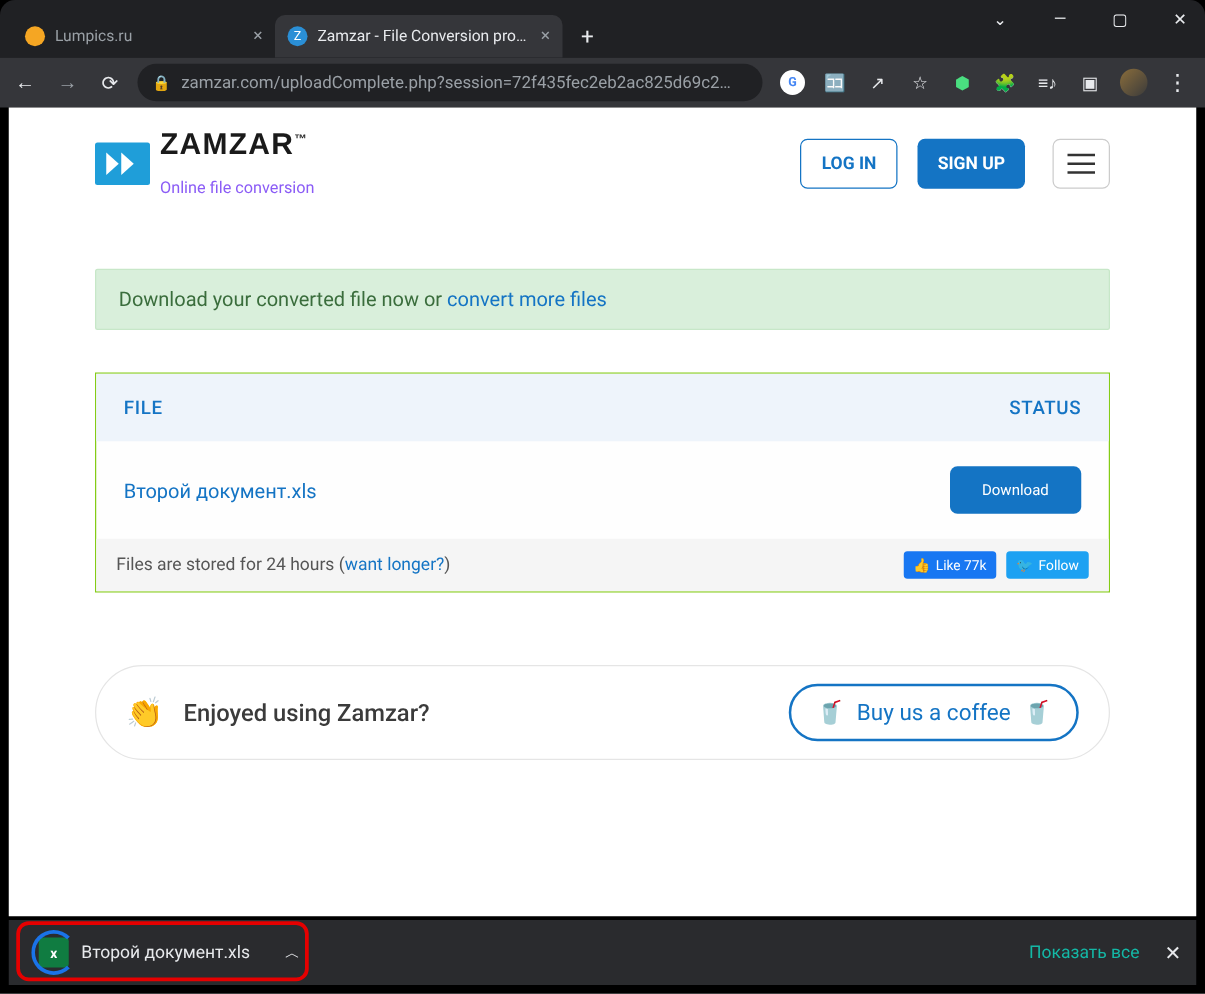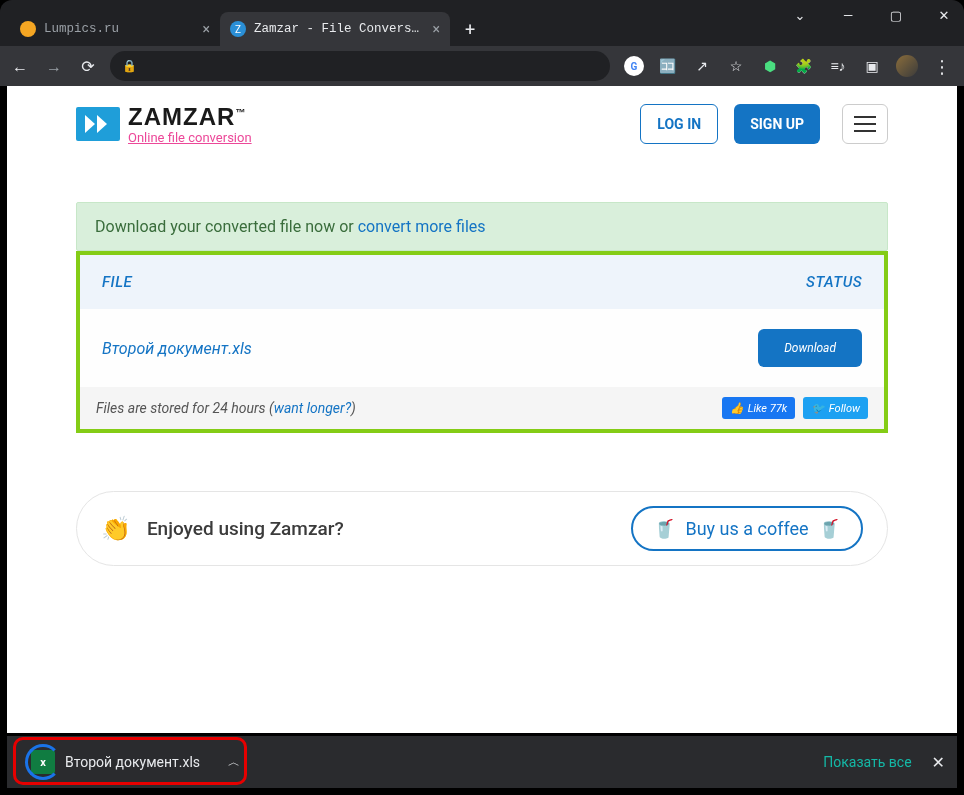--- a/index.html
+++ b/index.html
@@ -29,21 +29,21 @@
   color: #e8eaed;
   font-size: 12.5px;
   gap: 8px;
   min-width: 210px;
   max-width: 230px;
   cursor: pointer;
 }
 .tab.inactive { background: transparent; color:#9aa0a6; }
 .tab.active { background: #35363a; }
 .tab .favicon { width: 16px; height: 16px; border-radius: 50%; display:flex; align-items:center; justify-content:center; font-size:10px; }
-.tab .title { flex: 1; white-space: nowrap; overflow: hidden; text-overflow: ellipsis; font-family: Liberation Mono, monospace; }
+.tab .title { flex: 1; white-space: nowrap; overflow: hidden; text-overflow: ellipsis; }
 .tab .close { color:#9aa0a6; font-size:14px; }
 .newtab { width:28px; height:28px; color:#e8eaed; font-size:18px; display:flex; align-items:center; justify-content:center; cursor:pointer; margin-left:6px; margin-bottom:3px; }
 .win-controls { position:absolute; right:8px; top:8px; display:flex; gap:24px; color:#e8eaed; }
 .win-controls span { cursor:pointer; font-size:13px; width:24px; text-align:center; }
 
 .toolbar {
   height: 40px;
   background: #35363a;
   display: flex;
   align-items: center;
@@ -74,21 +74,21 @@
 }
 .logo { display:flex; align-items:center; gap:8px; flex:1; cursor:pointer;}
 .logo-mark {
   width:44px; height:34px; background:#1f9ed9;
   display:flex; align-items:center; justify-content:center;
   border-radius:2px;
 }
 .logo-text { display:flex; flex-direction:column; line-height:1; }
 .logo-text .brand { font-size:24px; font-weight:700; letter-spacing:1px; color:#1a1a1a; font-family: Arial, sans-serif;}
 .logo-text .brand sup { font-size:10px; }
-.logo-text .tag { font-size:13px; color:#ec4899; margin-top:2px;text-decoration:underline; }
+.logo-text .tag { font-size:13px; color:#8b5cf6; margin-top:16px; }
 .btn {
   height:40px; padding:0 16px; border-radius:6px; font-size:14px;
   display:inline-flex; align-items:center; justify-content:center; cursor:pointer;
   font-weight:700;
 }
 .btn-outline { border:1.5px solid #1474c4; color:#1474c4; background:#fff; }
 .btn-primary { background:#1474c4; color:#fff; }
 .hamburger { width:46px; height:40px; border:1px solid #ccc; border-radius:6px; display:flex; flex-direction:column; gap:5px; align-items:center; justify-content:center; cursor:pointer; }
 .hamburger div { width:22px; height:2px; background:#333; }
 
@@ -131,21 +131,21 @@
   color:#2a8fd6; font-size:30px;
 }
 
 .content { padding:40px 0 10px; }
 .alert {
   background:#d9efdb; border:1px solid #c7e7c8; color:#3a6d3c;
   padding:14px 18px; font-size:16px; border-radius:2px;
 }
 .alert a { color:#1474c4; text-decoration:none; }
 
-.panel { border:4px solid #84cc16;font-style:italic; }
+.panel { margin-top:34px; border:1px solid #84cc16; }
 .panel-head {
   background:#eef4fb; display:flex; padding:18px 22px;
   color:#1474c4; font-size:15px; letter-spacing:.5px; font-weight:500;
 }
 .panel-head .col-file { flex:1; }
 .panel-row {
   display:flex; align-items:center; padding:20px 22px; background:#fbfbfb22;
 }
 .panel-row .file { flex:1; color:#1474c4; font-size:16px; cursor:pointer; }
 .btn-download {
@@ -231,20 +231,21 @@
     <span>✕</span>
   </div>
 </div>
 
 <div class="toolbar">
   <span class="nav-btn enabled">←</span>
   <span class="nav-btn">→</span>
   <span class="nav-btn enabled">⟳</span>
   <div class="omnibox">
     <span class="lock">🔒</span>
+    <span>zamzar.com/uploadComplete.php?session=72f435fec2eb2ac825d69c2…</span>
   </div>
   <div class="ext-icons">
     <span style="background:#fff;border-radius:50%;font-size:10px;color:#4285f4;font-weight:bold">G</span>
     <span>🈁</span>
     <span>↗</span>
     <span>☆</span>
     <span style="color:#4ade80">⬢</span>
     <span>🧩</span>
     <span>≡♪</span>
     <span>▣</span>

